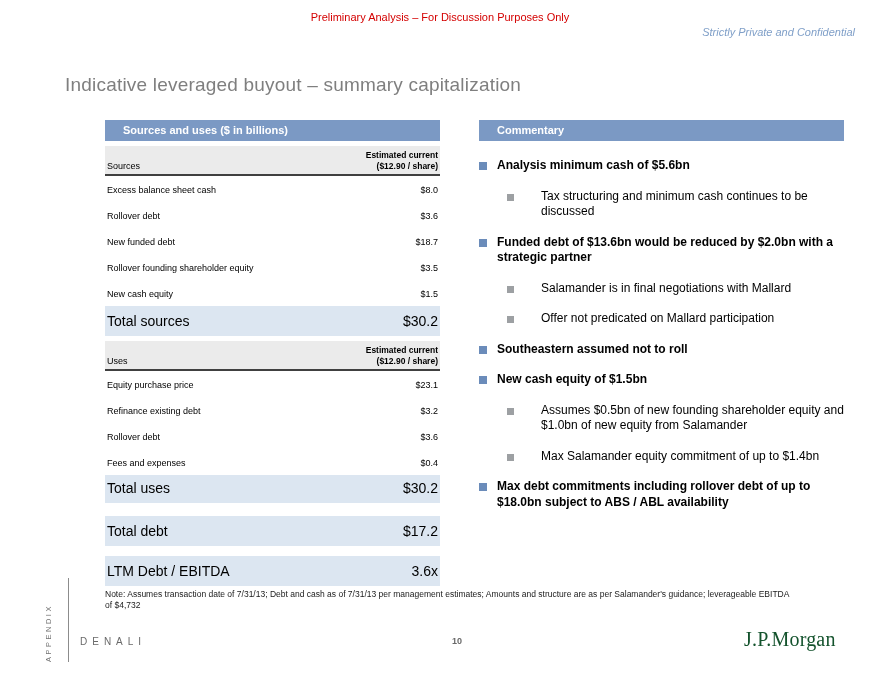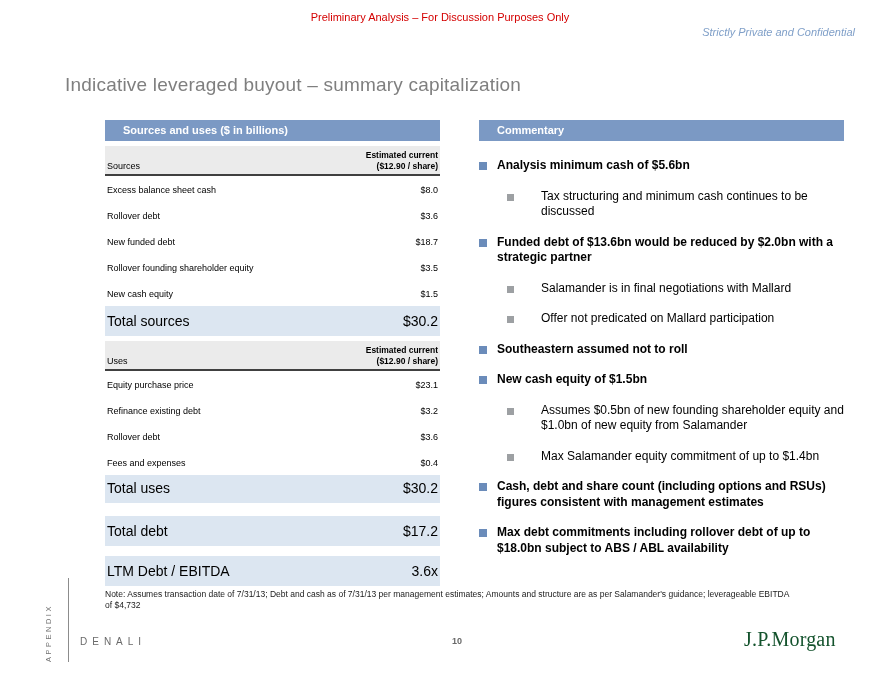--- a/index.html
+++ b/index.html
@@ -298,24 +298,20 @@
       <li class="c-item lvl2">
         <span class="sq"></span>
         <span>Assumes $0.5bn of new founding shareholder equity and $1.0bn of new equity from Salamander</span>
       </li>
       <li class="c-item lvl2">
         <span class="sq"></span>
         <span>Max Salamander equity commitment of up to $1.4bn</span>
       </li>
       <li class="c-item lvl1">
         <span class="sq"></span>
-        <span>Cash, debt and share count (including options and RSUs) figures consistent with management estimates</span>
-      </li>
-      <li class="c-item lvl1">
-        <span class="sq"></span>
         <span>Max debt commitments including rollover debt of up to $18.0bn subject to ABS / ABL availability</span>
       </li>
     </ul>
   </div>
 
   <div class="note">Note: Assumes transaction date of 7/31/13; Debt and cash as of 7/31/13 per management estimates; Amounts and structure are as per Salamander's guidance; leverageable EBITDA of $4,732</div>
 
   <div class="appendix-label">APPENDIX</div>
   <div class="appendix-line"></div>
   <div class="client-name">DENALI</div>

